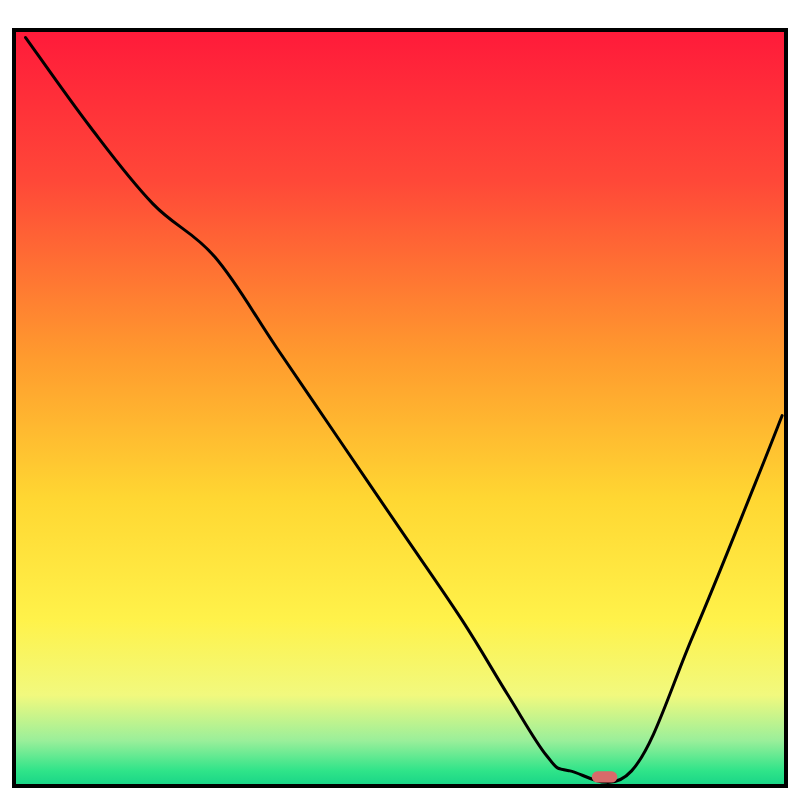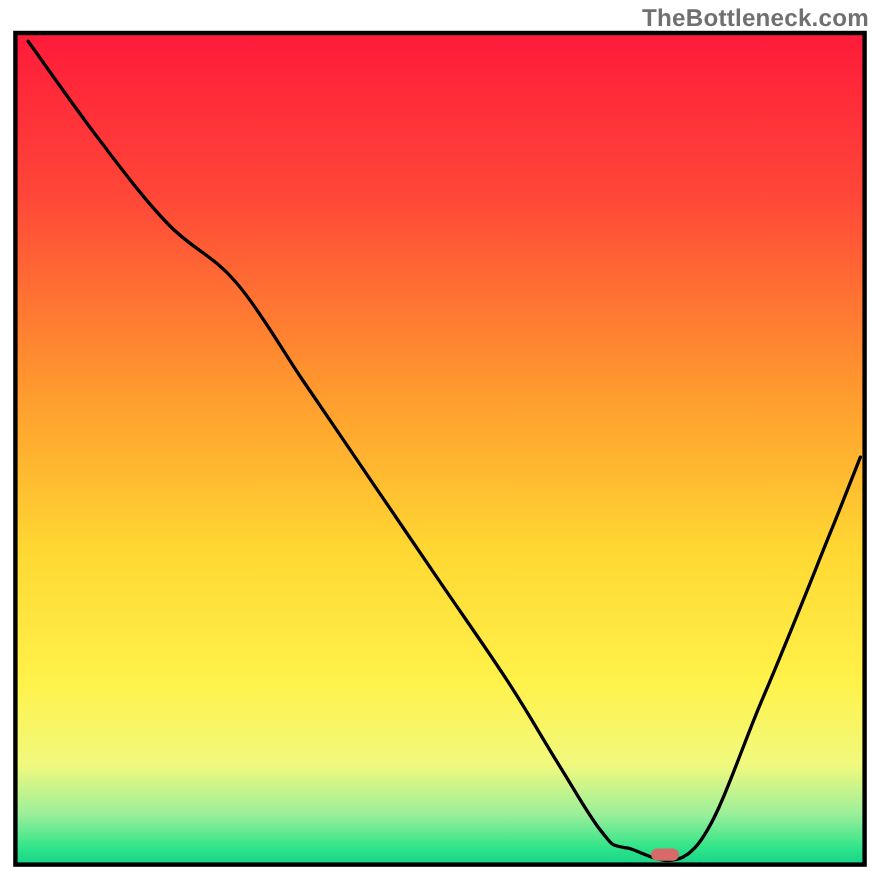--- a/index.html
+++ b/index.html
@@ -28,21 +28,20 @@
   svg.plot {
     position: absolute;
     top: 0;
     left: 0;
   }
 </style>
 </head>
 <body>
 
 <div class="chart-wrap">
-  <div class="watermark">TheBottleneck.com</div>
 
   <svg class="plot" width="800" height="800" viewBox="0 0 800 800">
     <defs>
       <linearGradient id="bg-grad" x1="0" y1="0" x2="0" y2="1">
           <stop offset="0%" stop-color="#ff1a3a"></stop>
           <stop offset="20%" stop-color="#ff4838"></stop>
           <stop offset="43%" stop-color="#ff9a2e"></stop>
           <stop offset="62%" stop-color="#ffd732"></stop>
           <stop offset="78%" stop-color="#fff24a"></stop>
           <stop offset="88%" stop-color="#f1f97e"></stop>

